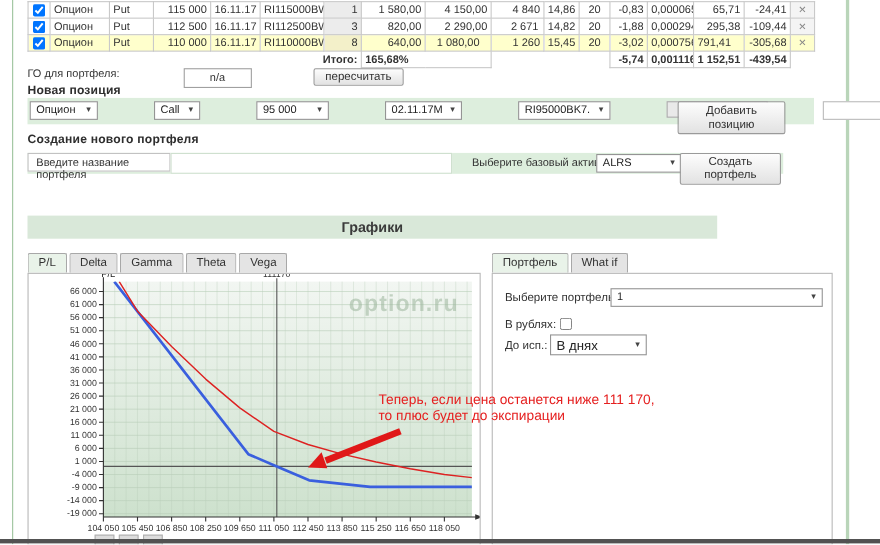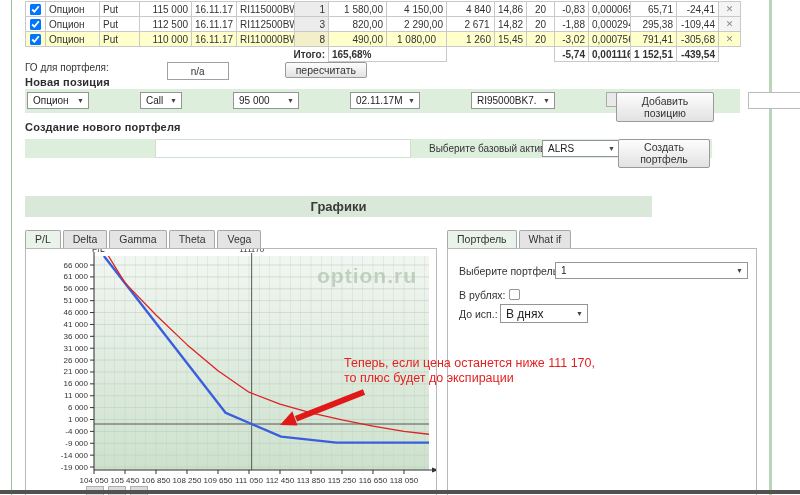--- a/index.html
+++ b/index.html
@@ -119,28 +119,28 @@
           <td class="del">✕</td>
         </tr>
         <tr class="hl">
           <td><input type="checkbox" class="cb" checked="" style=""></td>
           <td style="text-align: left;">Опцион</td>
           <td style="text-align: left;">Put</td>
           <td style="text-align: right;">110 000</td>
           <td style="text-align: center;">16.11.17</td>
           <td style="text-align: left;">RI110000BW7</td>
           <td class="qty" style="text-align: right;">8</td>
-          <td style="text-align: right;">490,00</td>
+          <td style="text-align: right;">640,00</td>
           <td style="text-align: center;">1 080,00</td>
           <td style="text-align: right;">1 260</td>
           <td style="text-align: right;">15,45</td>
           <td style="text-align: center;">20</td>
           <td style="text-align: right;">-3,02</td>
           <td style="text-align: right;">0,000756</td>
-          <td style="text-align: right;">791,41</td>
+          <td style="">791,41</td>
           <td style="text-align: right;">-305,68</td>
           <td class="del">✕</td>
         </tr>
         <tr class="tot">
           <td colspan="7" style="text-align: right;">Итого:</td>
           <td colspan="2" class="b">165,68%</td>
           <td colspan="3"></td>
           <td class="b" style="text-align: right;">-5,74</td>
           <td class="b" style="text-align: right;">0,001116</td>
           <td class="b" style="text-align: right;">1 152,51</td>
@@ -183,20 +183,22 @@
       <div style="width:92px;height:15px;background:#e9e9e9;border:1px solid #ababab;font-size:10px;
                   text-align:right;padding:1px 3px 0 0;box-sizing:border-box;">1</div>
       <div style="width:86px;height:15px;background:#fff;border:1px solid #bbb;margin-left:2px;"></div>
     </div>
     <button class="btn" style="position:absolute;right:26px;top:3px;width:98px;">Добавить позицию</button>
   </div>
 
   <h2 class="sec" style="left:25px;top:121px;">Создание нового портфеля</h2>
 
   <div class="greenstrip" style="left:25px;top:139px;width:687px;height:19px;">
+    <div style="position:absolute;left:0;top:0;height:17px;background:#fff;border:1px solid #c2c2c2;
+                font-size:10px;padding:3px 7px 0;box-sizing:border-box;width:130px;">Введите название портфеля</div>
     <input class="inp" style="position: absolute; left: 130px; top: 0px; width: 250px; height: 15px; border-color: rgb(207, 224, 207);">
     <span class="lbl" style="position:absolute;left:404px;top:4px;">Выберите базовый актив</span>
     <div class="sel" style="position:absolute;left:517px;top:1px;width:78px;">
       <span>ALRS</span>
       <span class="car">▼</span>
     </div>
     <button class="btn" style="position:absolute;right:2px;top:0;width:92px;padding:1px 0 2px;">Создать портфель</button>
   </div>
 
   <div class="charts-bar">Графики</div>

